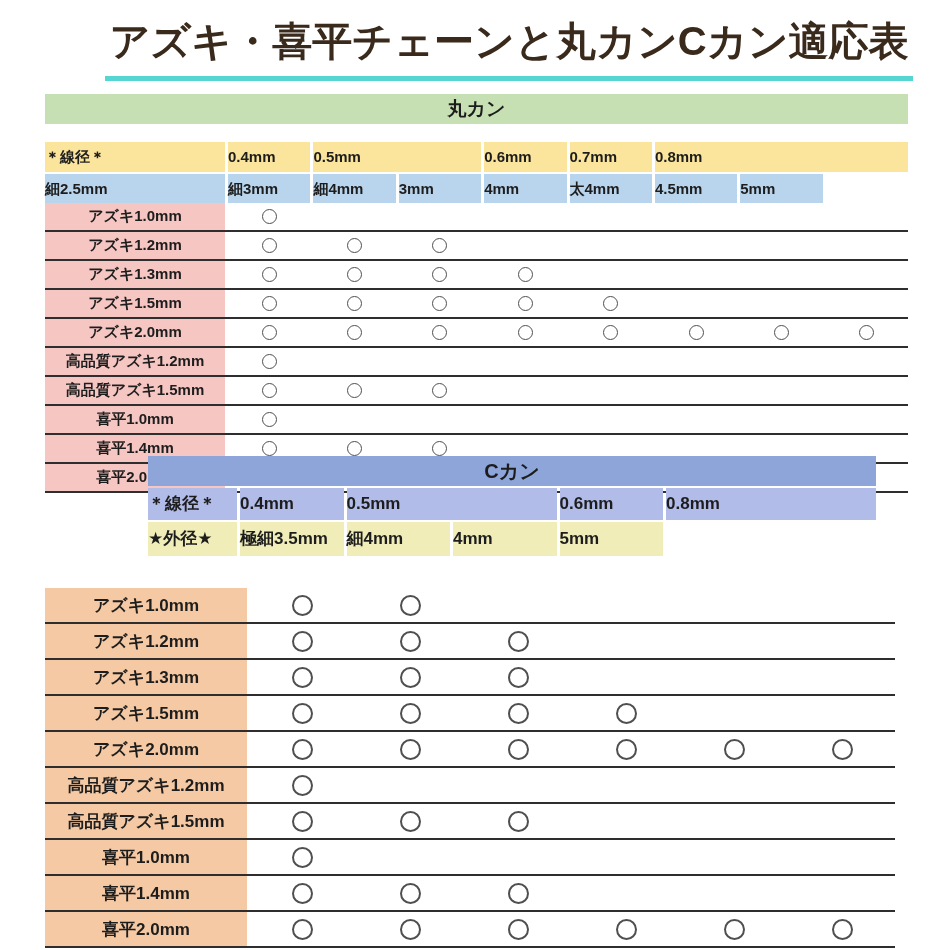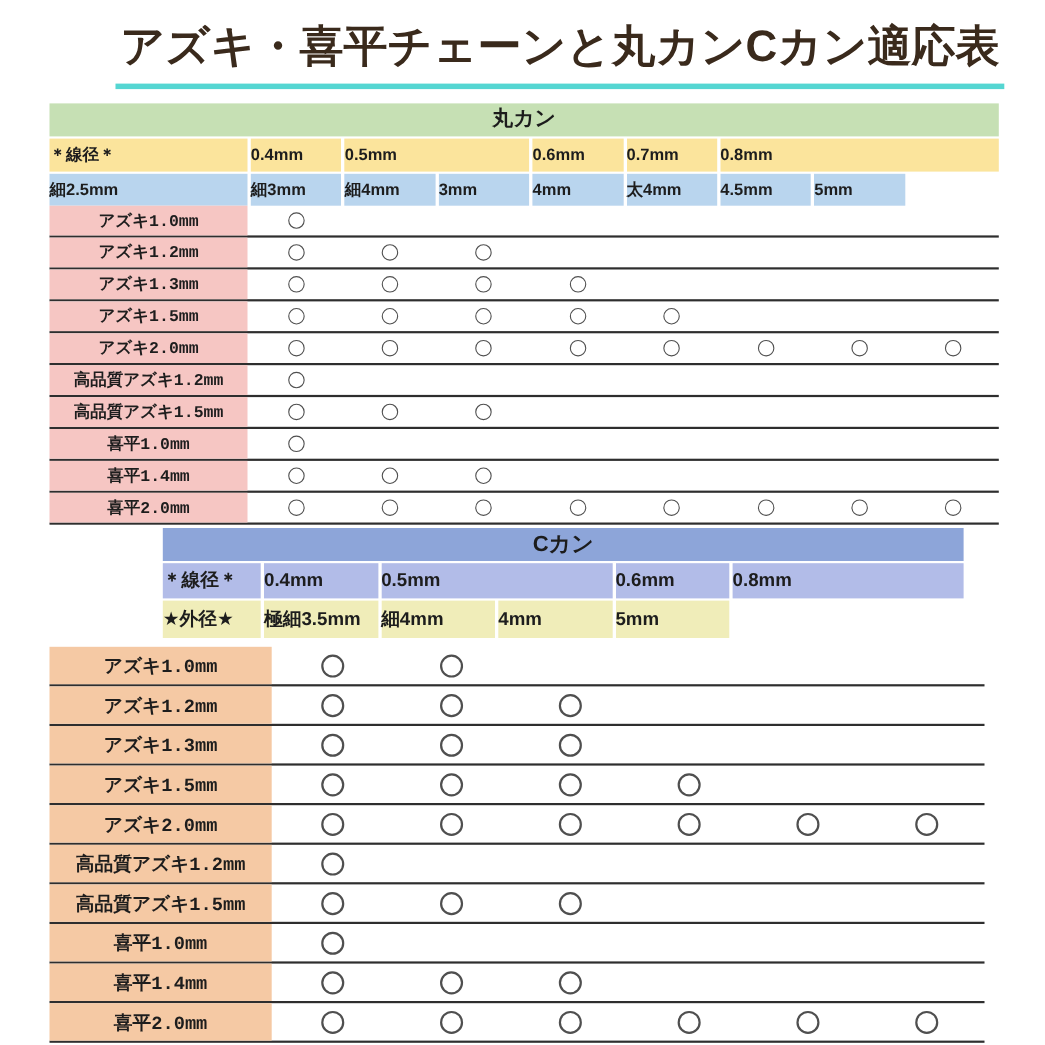--- a/index.html
+++ b/index.html
@@ -10,33 +10,33 @@
   .title-text{display:inline-block;font-size:40px;font-weight:bold;color:var(--title-text,#3a2a1c);
               padding:0 4px 7px 4px;border-bottom:5px solid var(--title-underline,#55d6d2);letter-spacing:0px;}
   
   .t1-grid{display:grid;grid-template-columns:180px repeat(8,1fr);column-gap:3px;}
   .t2h-grid{display:grid;grid-template-columns:89px repeat(6,1fr);column-gap:3px;}
   .t2b-grid{display:grid;grid-template-columns:202px repeat(6,1fr);column-gap:3px;}
   
   .banner{font-weight:bold;text-align:center;color:#1c1c1c;}
   
   .table1{position:absolute;left:45px;top:94px;width:863px;}
-  .t1-banner{height:30px;line-height:30px;font-size:19px;background:var(--marukan-banner,#c6e0b4);margin-bottom:2px;}
+  .t1-banner{height:30px;line-height:30px;font-size:19px;background:var(--marukan-banner,#c6e0b4);margin-bottom:18px;}
   .t1-wire{margin-bottom:2px;}
   .t1-wire .hcell{background:var(--marukan-wire,#fbe49c);height:30px;line-height:30px;}
   .t1-outer .hcell{background:var(--marukan-outer,#b9d5ee);height:29px;line-height:29px;}
   .hcell{font-weight:bold;font-size:15px;text-align:left;white-space:nowrap;}
   
   .t1-body .brow{height:29px;box-sizing:border-box;border-bottom:2px solid var(--row-line,#2e2e2e);}
   .t1-body .rlabel{background:var(--marukan-label,#f6c6c3);font-size:15px;}
   .t1-body .mark{width:13px;height:13px;border:1.5px solid var(--circle,#4f4f4f);border-radius:50%;}
   .brow .bcell{display:flex;align-items:center;justify-content:center;}
-  .rlabel{font-weight:bold;white-space:nowrap;font-family:Liberation Mono, monospace;}
-  
-  .table2-head{position:absolute;left:148px;top:480px;width:728px;}
+  .rlabel{font-weight:bold;white-space:nowrap;}
+  
+  .table2-head{position:absolute;left:148px;top:456px;width:728px;}
   .t2-banner{height:30px;line-height:30px;font-size:20px;background:var(--ckan-banner,#8da5d9);margin-bottom:2px;}
   .t2-wire{margin-bottom:2px;}
   .t2-wire .hcell{background:var(--ckan-wire,#b2bce8);height:32px;line-height:32px;font-size:17px;}
   .t2-outer .hcell{background:var(--ckan-outer,#f0edb9);height:34px;line-height:34px;font-size:17px;}
   
   .table2-body{position:absolute;left:45px;top:588px;width:850px;}
   .table2-body .brow{height:36px;box-sizing:border-box;border-bottom:2px solid var(--row-line,#2e2e2e);}
   .table2-body .rlabel{background:var(--ckan-label,#f5c9a4);font-size:17px;}
   .table2-body .mark{width:17px;height:17px;border:2px solid var(--circle,#4f4f4f);border-radius:50%;}
 </style>

